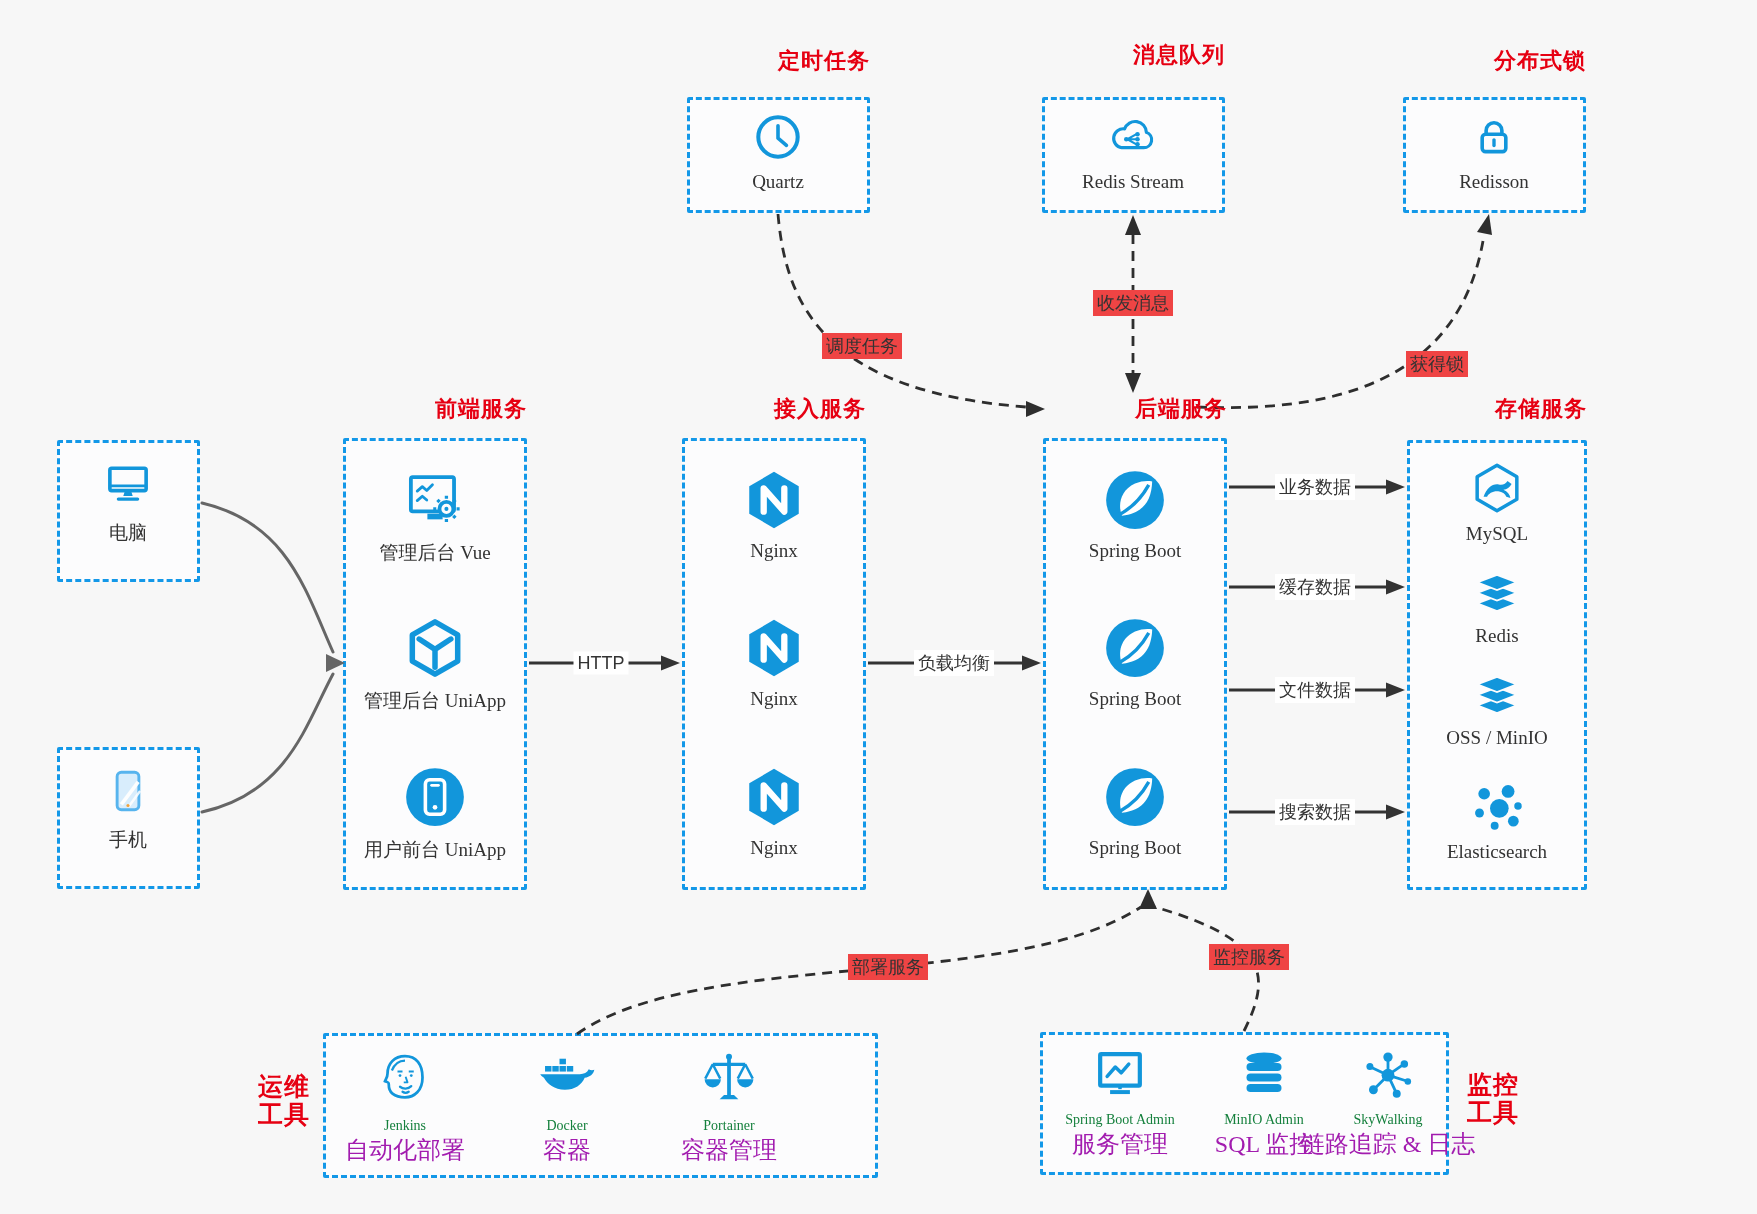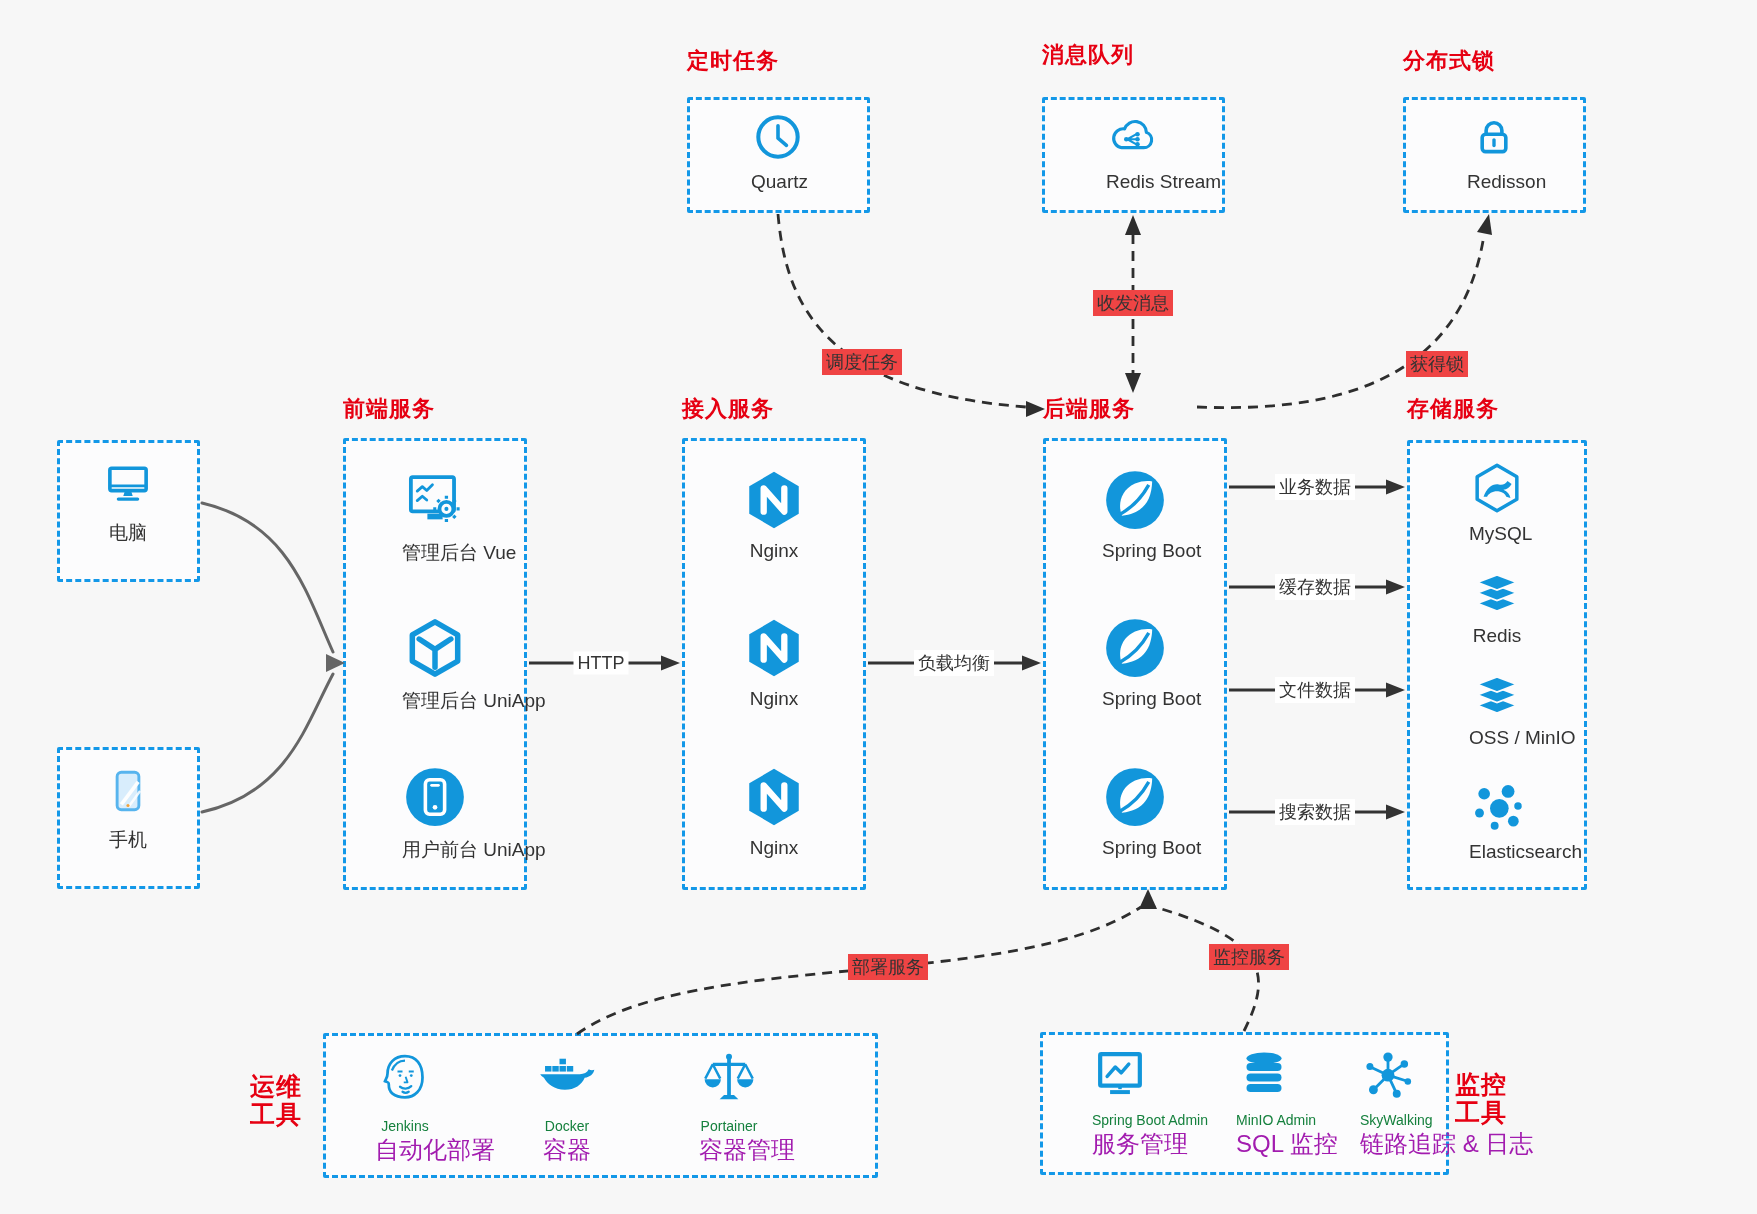--- a/index.html
+++ b/index.html
@@ -12,25 +12,25 @@
         box-shadow:1px 2px 4px rgba(0,0,0,.08);z-index:5;}
   .note::before{content:"";position:absolute;top:0;right:0;width:0;height:0;
         border-top:17px solid #f7f7f7;border-left:17px solid #ded189;}
 
   
   .gbox{position:absolute;box-sizing:border-box;border:3px dashed #1398e8;background:#fcfcfd;
         border-radius:2px;z-index:1;}
 
   
   .gtitle{position:absolute;z-index:4;color:#e60012;font-size:22px;font-weight:bold;
-        text-align:left;letter-spacing:1px;white-space:nowrap;}
+        text-align:right;letter-spacing:1px;white-space:nowrap;}
   .gtitle.side{line-height:28px;font-size:25px;}
 
   
-  .node{position:absolute;display:flex;flex-direction:column;z-index:3;text-align:center;}
+  .node{position:absolute;display:flex;flex-direction:column;align-items:center;z-index:3;text-align:center;font-family:Liberation Serif, serif;}
   .node .ic svg{display:block;}
   .nlabel{margin-top:7px;font-size:19px;color:#333;white-space:nowrap;}
   .nname{margin-top:6px;font-size:14px;color:#15803d;white-space:nowrap;line-height:24px;}
   .ndesc{font-size:24px;color:#a21caf;white-space:nowrap;line-height:24px;}
 
   
   .wlabel{position:absolute;z-index:4;transform:translate(-50%,-50%);font-size:18px;color:#333;
         background:#fff;padding:1px 4px;white-space:nowrap;}
   .wlabel.curve{background:#ef4444;}
 
@@ -110,21 +110,21 @@
       <polygon points="1148,889 1139,909 1157,909"></polygon>
     </g>
   </svg>
 
   <div class="wlabel" style="left:601px;top:663px">HTTP</div>
   <div class="wlabel" style="left:954px;top:663px">负载均衡</div>
   <div class="wlabel" style="left:1315px;top:487px">业务数据</div>
   <div class="wlabel" style="left:1315px;top:587px">缓存数据</div>
   <div class="wlabel" style="left:1315px;top:690px">文件数据</div>
   <div class="wlabel" style="left:1315px;top:812px">搜索数据</div>
-  <div class="wlabel curve" style="left:862px;top:362px">调度任务</div>
+  <div class="wlabel curve" style="left:862px;top:346px">调度任务</div>
   <div class="wlabel curve" style="left:1133px;top:303px">收发消息</div>
   <div class="wlabel curve" style="left:1437px;top:364px">获得锁</div>
   <div class="wlabel curve" style="left:888px;top:967px">部署服务</div>
   <div class="wlabel curve" style="left:1249px;top:957px">监控服务</div>
 
   <div class="node" style="left:751px;top:110px;width:54px">
     <span class="ic">
       <svg viewBox="0 0 48 48" width="54" height="54">
         <circle cx="24" cy="24" r="17.5" fill="none" stroke="#1296db" stroke-width="3.6"></circle>
         <path d="M24 14 V25 L31.5 31.5" fill="none" stroke="#1296db" stroke-width="3.2" stroke-linecap="round" stroke-linejoin="round"></path>

